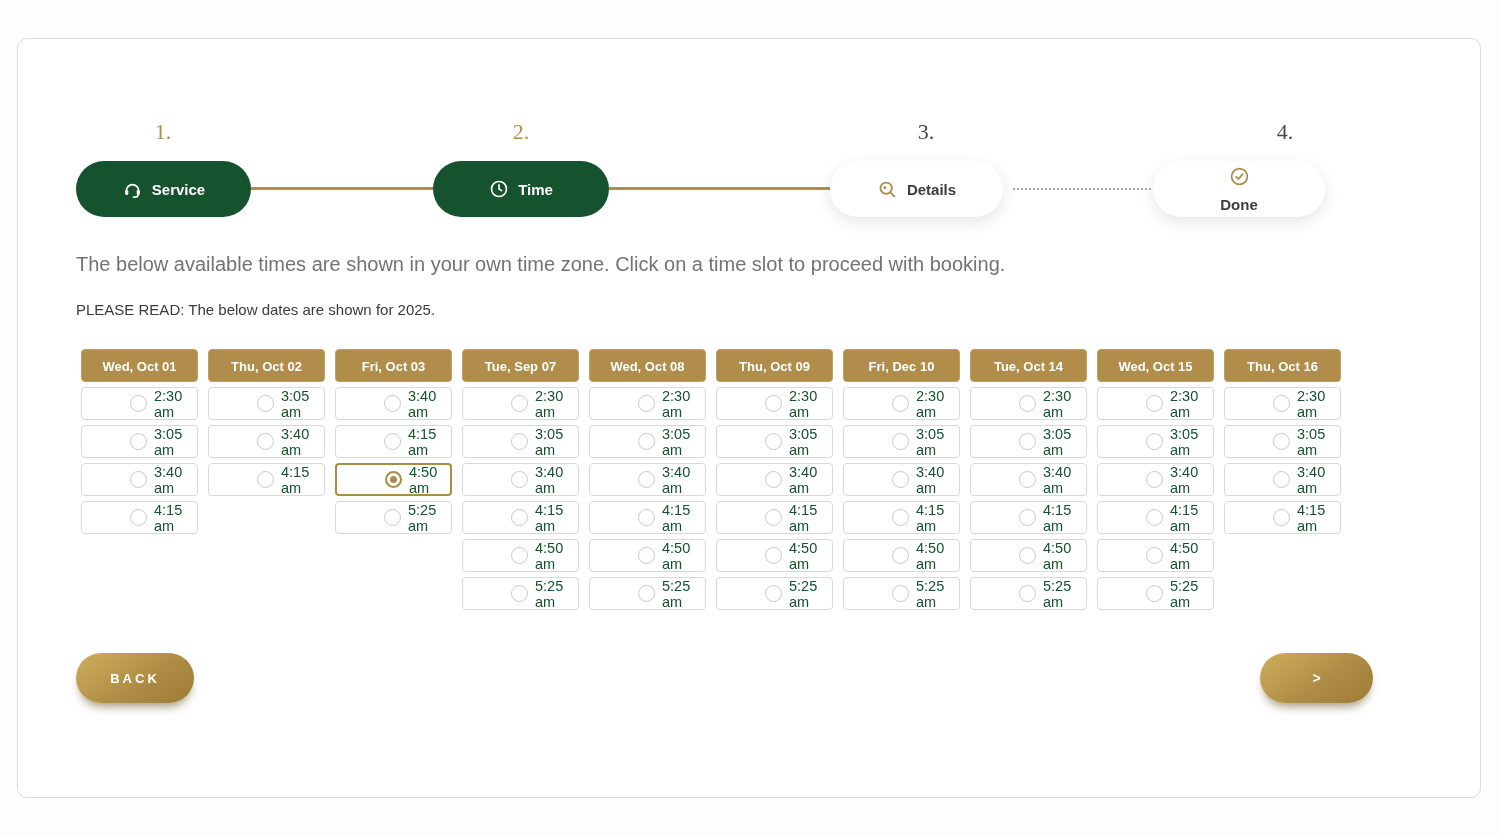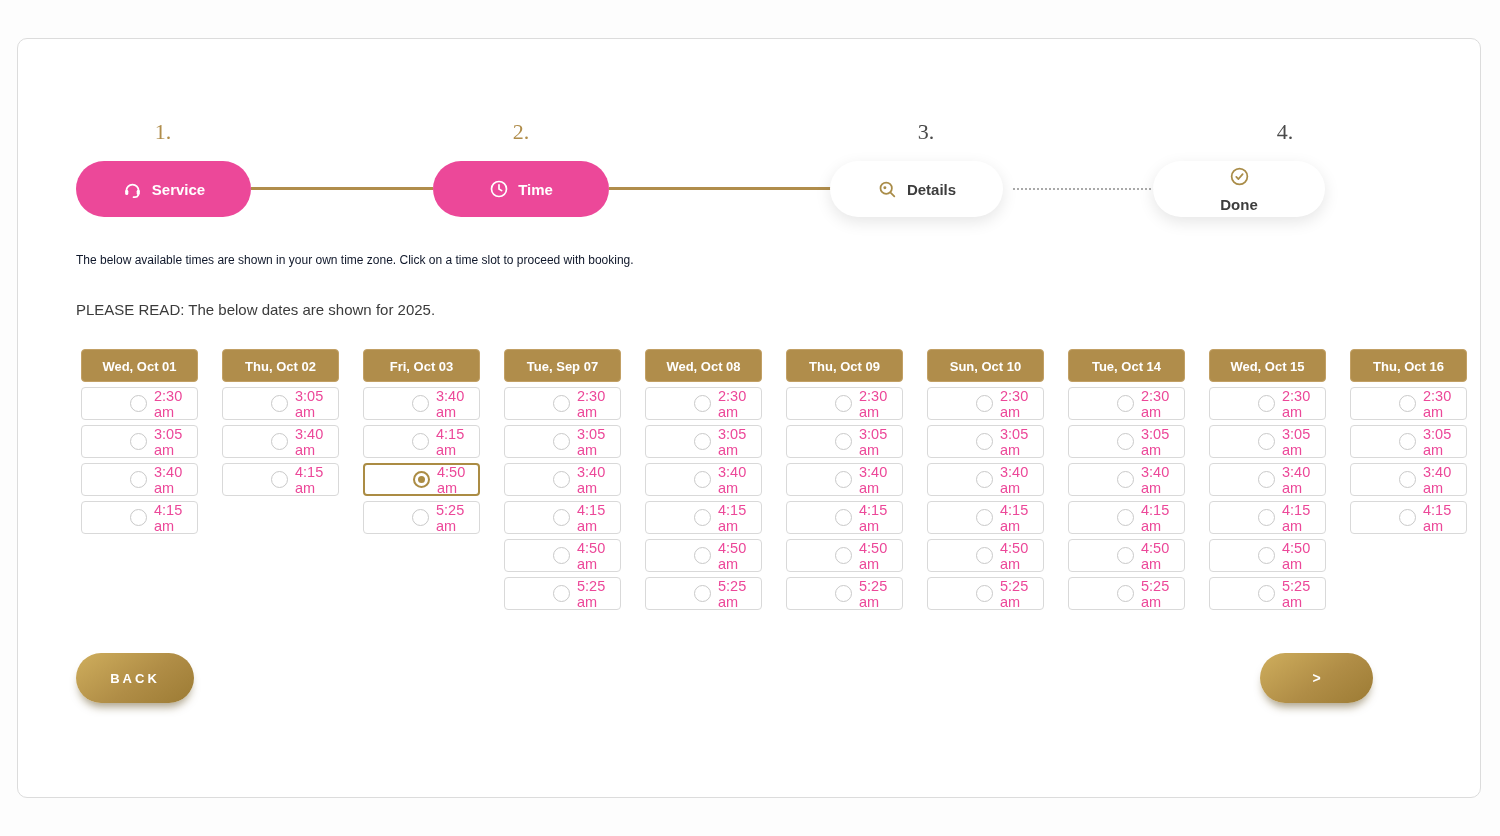--- a/index.html
+++ b/index.html
@@ -19,53 +19,53 @@
   }
   .step-num.active { color:#b08d4b; }
   .step-num.inactive { color:#4a4a4a; }
   .num-1 { left:115px; } .num-2 { left:473px; } .num-3 { left:878px; } .num-4 { left:1237px; }
 
   .pill {
     position:absolute; top:122px; height:56px; border-radius:28px;
     display:flex; align-items:center; justify-content:center; gap:9px;
     font-weight:bold; font-size:15px; cursor:pointer;
   }
-  .pill-gold { background:#ec4899; color:#ffffff; }
+  .pill-gold { background:#14532d; color:#ffffff; }
   .pill-white { background:#ffffff; color:#3d3d3d; box-shadow:0 5px 16px rgba(0,0,0,0.10); }
   .pill-1 { left:58px;  width:175px; }
   .pill-2 { left:415px; width:176px; }
   .pill-3 { left:812px; width:173px; }
   .pill-4 { left:1135px; width:172px;flex-direction:column; }
   .pill .icon { display:flex; align-items:center; }
 
   .connector { position:absolute; }
   .conn-solid { top:148px; height:3px; background:#b08d4b; }
   .conn-1 { left:233px; width:182px; }
   .conn-2 { left:591px; width:231px; }
   .conn-dashed { top:149px; border-top:2px dotted #a9a9a9; }
   .conn-3 { left:995px; width:186px; }
 
   
-  .note-1 { position:absolute; left:58px; top:214px; font-size:12px; color:#0f172a; }
+  .note-1 { position:absolute; left:58px; top:214px; font-size:20px; color:#737373; }
   .note-2 { position:absolute; left:58px; top:262px; font-size:15px; color:#3b3b3b; }
   .note-2 b { font-weight:normal; }
 
   
-  .grid { position:absolute; left:63px; top:310px; display:flex; gap:24px; }
+  .grid { position:absolute; left:63px; top:310px; display:flex; gap:10px; }
   .col { width:117px; }
   .day-header {
     height:33px; line-height:33px; text-align:center; background:#b08d4b;
     border:1px solid #c2a065; border-radius:4px; color:#ffffff;
     font-size:13px; font-weight:bold;
   }
   .slot {
     height:33px; margin-top:5px; background:#ffffff;
     border:1px solid #d9d9d9; border-radius:4px;
     display:flex; align-items:center; justify-content:center; gap:7px;
-    font-size:14.5px; color:#ec4899; cursor:pointer;padding-left:48px;
+    font-size:14.5px; color:#14532d; cursor:pointer;padding-left:48px;
   }
   .slot.selected { border:2px solid #ab8c44; }
   .radio {
     width:17px; height:17px; border:1px solid #c9c9c9; border-radius:50%;
     background:#ffffff; flex-shrink:0; display:flex; align-items:center; justify-content:center;
   }
   .radio.checked { border:2px solid #ab8c44; }
   .radio.checked::after {
     content:""; width:7px; height:7px; border-radius:50%; background:#ab8c44;
   }
@@ -271,21 +271,21 @@
           <div class="slot">
             <span class="radio"></span>
             <span>4:50 am</span>
           </div>
           <div class="slot">
             <span class="radio"></span>
             <span>5:25 am</span>
           </div>
         </div>
         <div class="col">
-          <div class="day-header">Sun, Oct 10</div>
+          <div class="day-header">Fri, Dec 10</div>
           <div class="slot">
             <span class="radio"></span>
             <span>2:30 am</span>
           </div>
           <div class="slot">
             <span class="radio"></span>
             <span>3:05 am</span>
           </div>
           <div class="slot">
             <span class="radio"></span>

